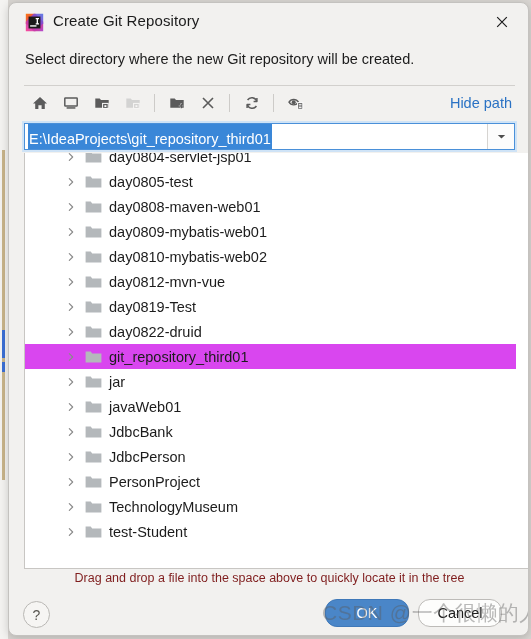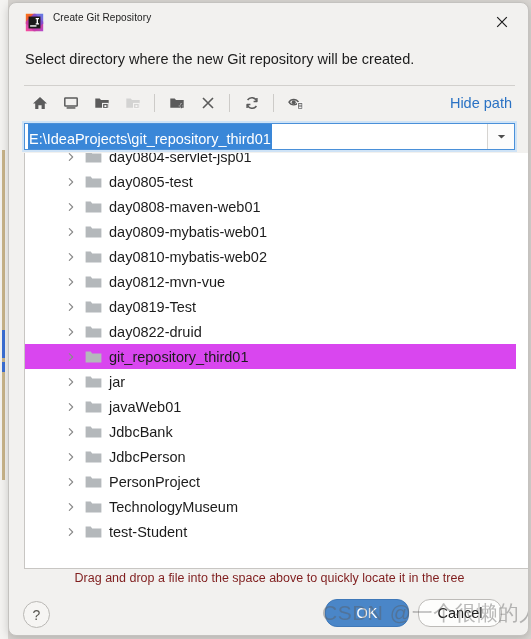--- a/index.html
+++ b/index.html
@@ -43,21 +43,21 @@
     height: 38px;
   }
   #app-icon {
     position: absolute;
     left: 16px; top: 10px;
     width: 19px; height: 19px;
   }
   #title-text {
     position: absolute;
     left: 44px; top: 9px;
-    font-size: 10px;
+    font-size: 15px;
     color: #1c1c1c;
     letter-spacing: 0.1px;
   }
   #close-btn {
     position: absolute;
     right: 8px; top: 4px;
     width: 36px; height: 30px;
     display: flex; align-items: center; justify-content: center;
     cursor: default;
   }

